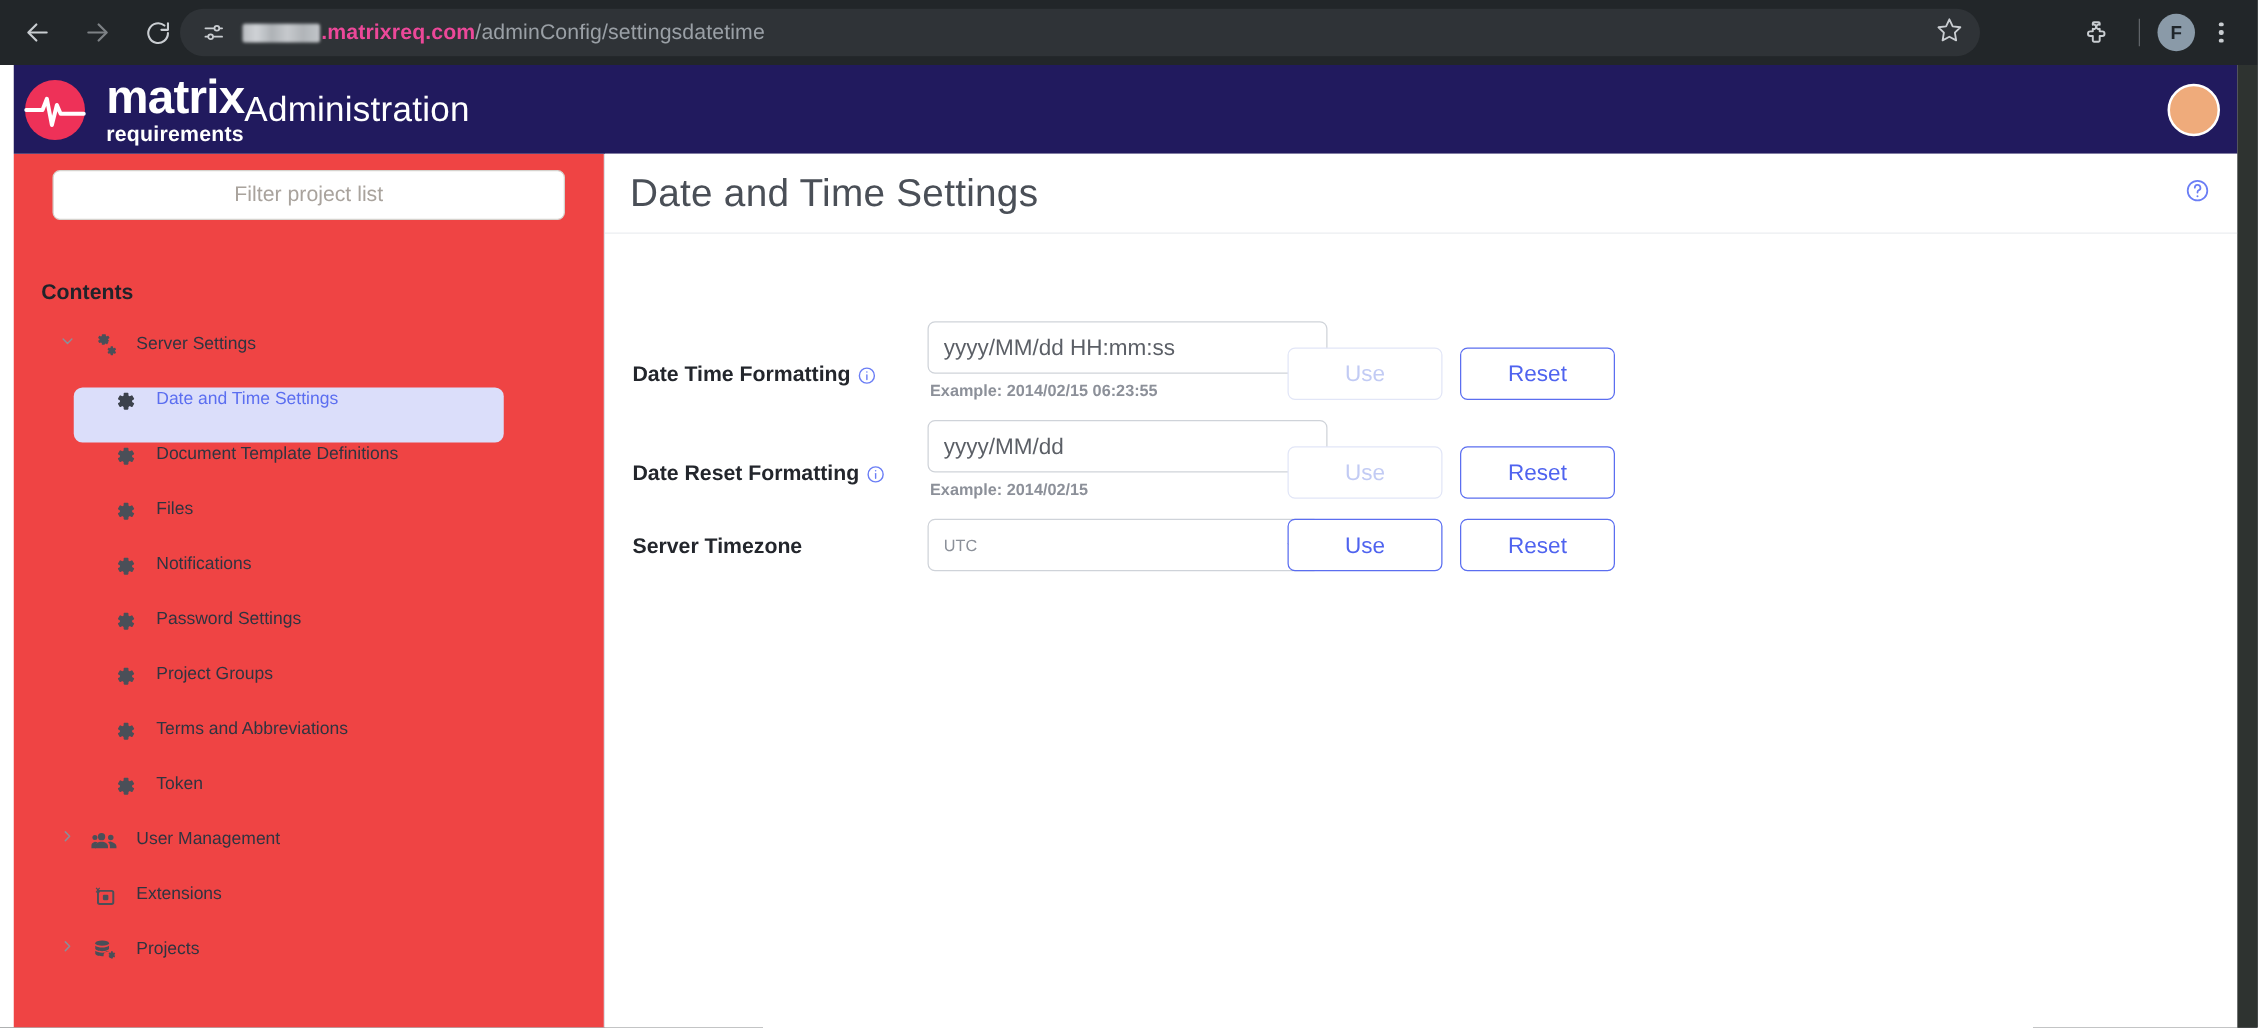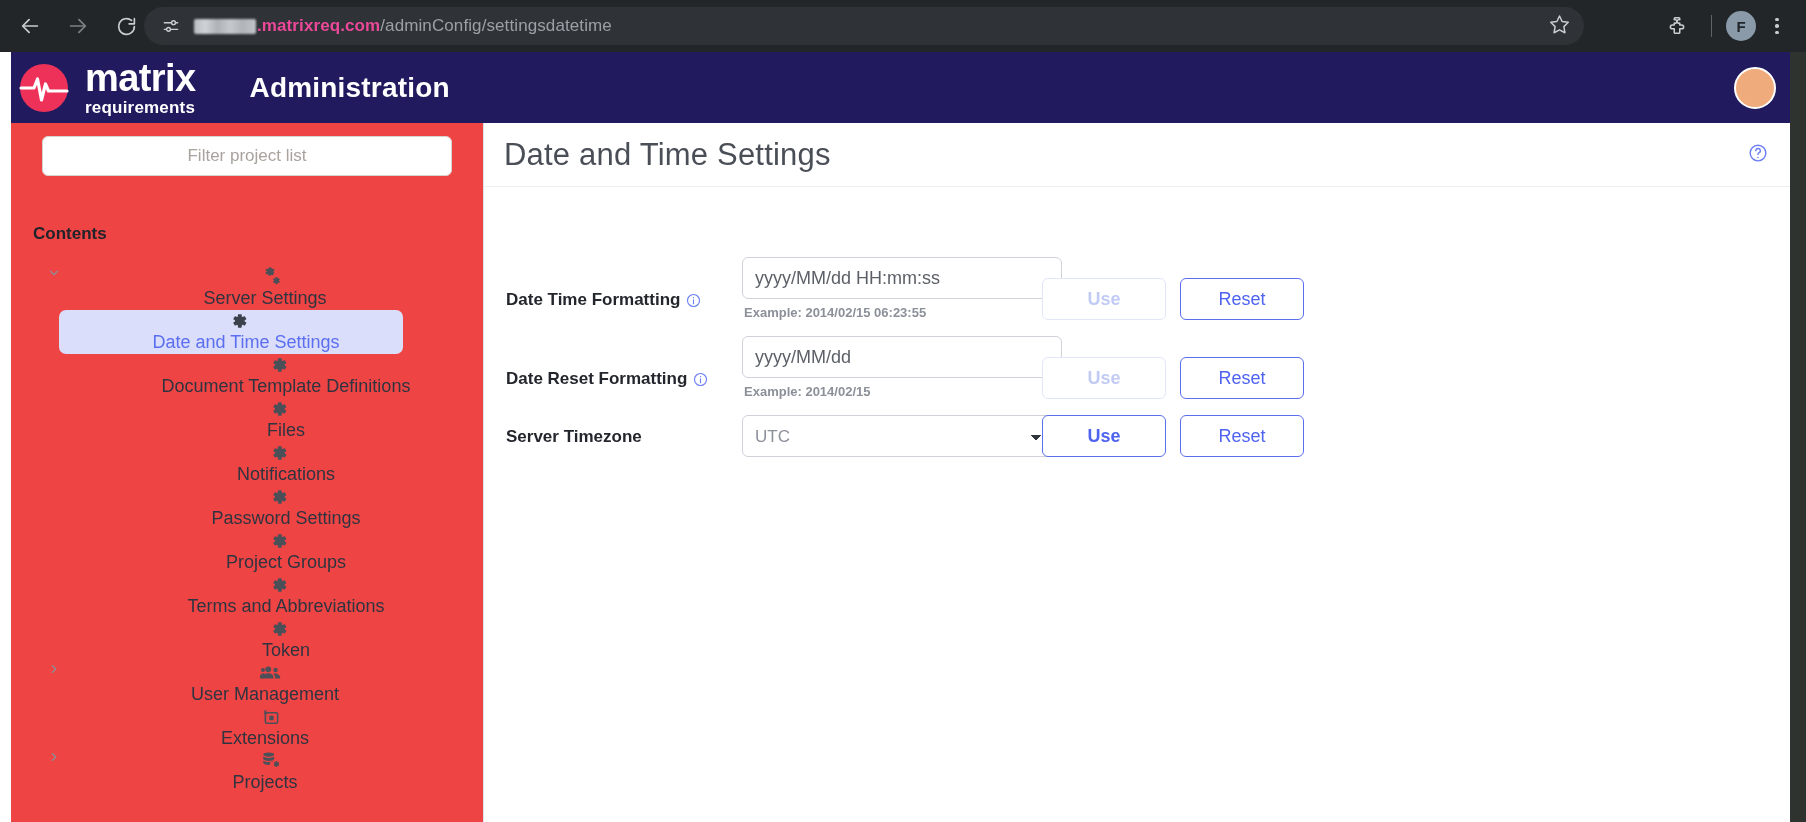--- a/index.html
+++ b/index.html
@@ -91,22 +91,22 @@
     background: #211a5e;
     display: flex; align-items: center;
     position: relative;
   }
   .logo-wrap { display: flex; align-items: center; margin-left: 4px; }
   .logo-mark { width: 58px; height: 58px; flex: 0 0 58px; }
   .logo-text { margin-left: 12px; color: #fff; line-height: 1; }
   .logo-text .l1 { font-size: 38px; font-weight: 700; letter-spacing: -0.6px; display: block; }
   .logo-text .l2 { font-size: 17px; font-weight: 600; letter-spacing: 0.2px; display: block; margin-top: 2px; }
   .app-title {
-    color: #ffffff; font-size: 28px; font-weight: 700;
-    margin-left: 54px; letter-spacing: 0.2px;
+    color: #ffffff; font-size: 28px; font-weight: 400;
+    letter-spacing: 0.2px;
   }
   .avatar-app {
     position: absolute; right: 14px; top: 50%; transform: translateY(-50%);
     width: 42px; height: 42px; border-radius: 50%;
     background: #efab7b; border: 2px solid #ffffff;
   }
 
   
   .body-split { display: flex; height: 699px; }
 
@@ -132,25 +132,24 @@
   }
   .filter-input::placeholder { color: #a9a39d; }
 
   .contents-title {
     font-size: 17px; font-weight: 700; color: #20232a;
     margin: 48px 0 0 22px;
   }
 
   .nav-list { margin-top: 22px; }
   .nav-row {
-    display: flex; align-items: center;
+    display: flex; 
     height: 44px;
-    font-size: 18px; color: #2f3440;
+    font-size: 14px; color: #2f3440;
     position: relative;
-    flex-direction: column;
   }
   .nav-row.lvl0 { padding-left: 36px; }
   .nav-row.lvl1 { padding-left: 78px; }
   .nav-row.active {
     background: #dbdefa;
     border-radius: 7px;
     margin: 0 80px 0 48px;
     padding-left: 30px;
     color: #5b6ef0;
   }
@@ -213,21 +212,21 @@
     font-family: inherit; font-size: 18px; color: #6d28d9;
     padding: 0 12px;
     outline: none;
   }
   .text-field::placeholder { color: #5b5f66; }
   .select-field {
     width: 315px; height: 42px;
     border: 1px solid #cfd3d9;
     border-radius: 6px;
     background: #fff;
-    font-family: inherit; font-size: 17px; color: #8b9099;
+    font-family: inherit; font-size: 13px; color: #8b9099;
     padding: 0 12px;
     outline: none;
     appearance: none;
     background-image:
       linear-gradient(45deg, transparent 50%, #31353c 50%),
       linear-gradient(135deg, #31353c 50%, transparent 50%);
     background-position: calc(100% - 20px) 19px, calc(100% - 14px) 19px;
     background-size: 6px 6px, 6px 6px;
     background-repeat: no-repeat;
   }
@@ -237,21 +236,21 @@
     font-weight: 600;
   }
 
   .btn {
     width: 124px; height: 42px;
     border-radius: 6px;
     font-family: inherit; font-size: 18px;
     background: #fff;
     cursor: pointer;
   }
-  .btn-use { margin-left: 24px; font-weight: bold; }
+  .btn-use { margin-left: 12px; }
   .btn-reset { margin-left: 14px; }
   .btn-enabled { border: 1.6px solid #5b6ef0; color: #4f63ef; }
   .btn-disabled { border: 1.4px solid #e2e6f7; color: #c2cbf4; cursor: default; }
 
   
   .right-strip {
     position: absolute; top: 52px; right: 0;
     width: 16px; height: 770px;
     background: #2e3330;
   }

